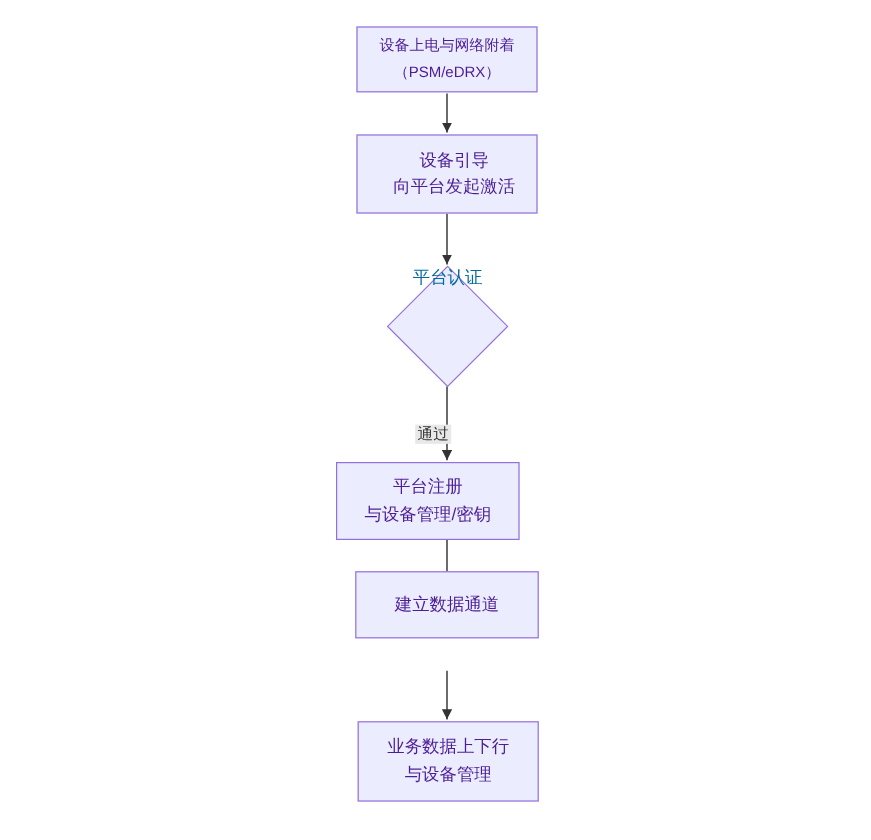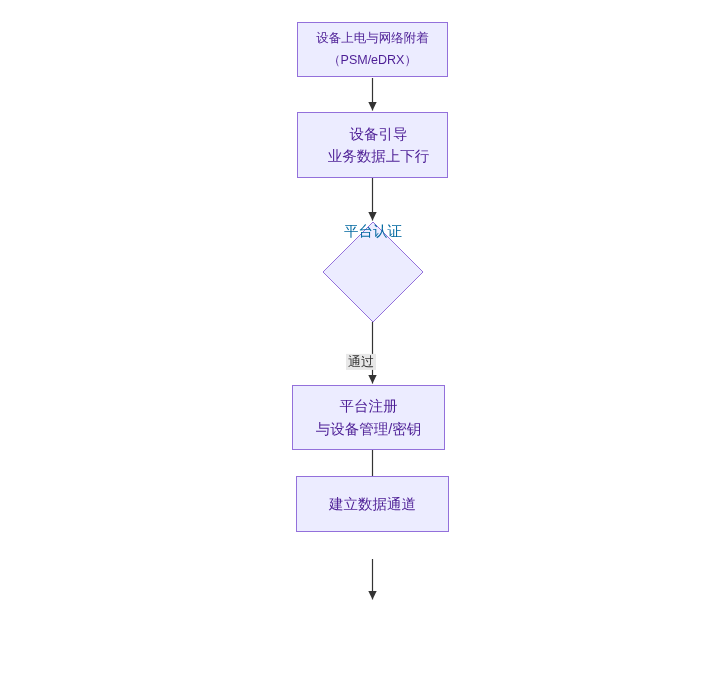--- a/index.html
+++ b/index.html
@@ -84,32 +84,36 @@
     <polygon points="373,222 423,272 373,322 323,272" fill="#ECECFF" stroke="#9370DB" stroke-width="1"></polygon>
   </svg>
 
   <div class="node node-small" style="left:297px; top:22px; width:151px; height:55px;">
     <span>设备上电与网络附着</span>
     <span>（PSM/eDRX）</span>
   </div>
 
   <div class="node node-std" style="left:297px; top:112px; width:151px; height:66px;padding-left:12px;">
     <span>设备引导</span>
-    <span>业务数据上下行</span>
+    <span>向平台发起激活</span>
   </div>
 
   <div class="diamond-label" style="left:323px; top:222px; width:100px; height:100px;">
     <span>平台认证</span>
   </div>
 
   <div class="edge-label" style="left:361px; top:350px;">通过</div>
 
-  <div class="node node-std" style="left:292px; top:385px; width:153px; height:65px;">
+  <div class="node node-std" style="left:280px; top:385px; width:153px; height:65px;">
     <span>平台注册</span>
     <span>与设备管理/密钥</span>
   </div>
 
   <div class="node node-std" style="left:296px; top:476px; width:153px; height:56px;">
     <span>建立数据通道</span>
   </div>
 
+  <div class="node node-std" style="left:298px; top:601px; width:151px; height:67px;">
+    <span>业务数据上下行</span>
+    <span>与设备管理</span>
+  </div>
 
 </div>
 
 </body></html>

